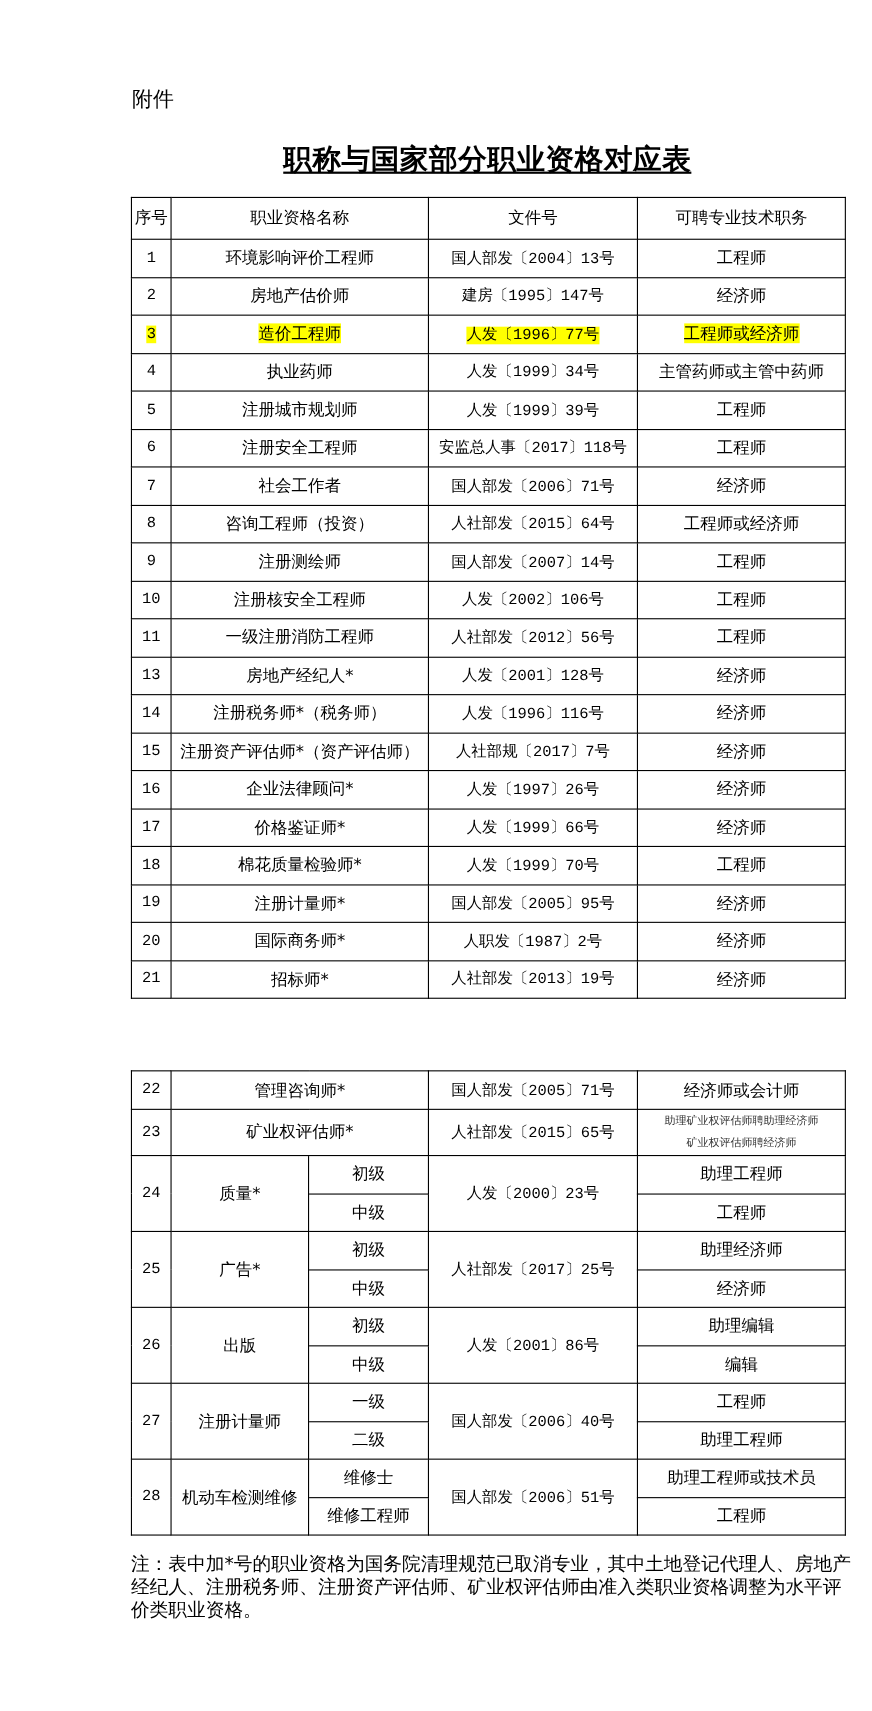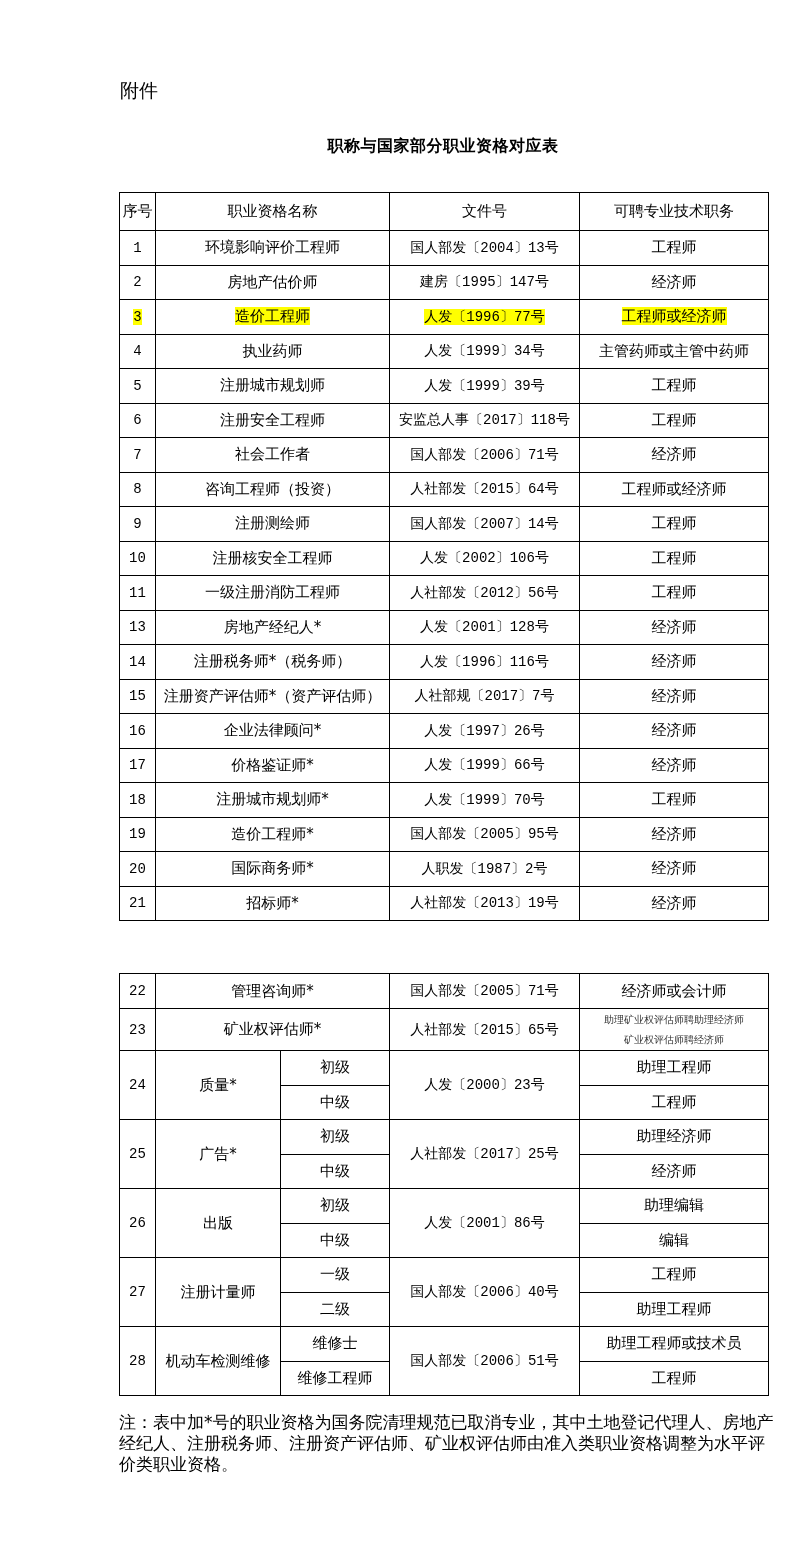--- a/index.html
+++ b/index.html
@@ -1,26 +1,26 @@
 <!DOCTYPE html>
 <html><head>
 <meta charset="utf-8">
 <style>
   html, body { margin: 0; padding: 0; background: #ffffff; }
   body { width: 793px; height: 1555px; position: relative; overflow: hidden;
          font-family: "DejaVu Sans", "Liberation Sans", sans-serif; color: #000; }
   .attach { position: absolute; left: 120px; top: 78px; font-size: 19px; line-height: 24px; text-align: center; }
   .title { position: absolute; left: 119px; width: 648px; top: 131px; text-align: center;
            font-family: "DejaVu Serif", "Liberation Serif", serif; font-weight: bold;
-           font-size: 16px; line-height: 30px; letter-spacing: 0.5px; }
+           font-size: 26px; line-height: 30px; letter-spacing: 0.5px; text-decoration: underline; }
   table { position: absolute; left: 119px; border-collapse: collapse; table-layout: fixed;
           width: 649px; font-size: 15px; }
   td, th { border: 1.5px solid #000; text-align: center; vertical-align: middle; padding: 0;
            font-weight: normal; white-space: nowrap; overflow: hidden; }
-  #t1 { top: 192px; }
+  #t1 { top: 179px; }
   #t1 th { height: 37px; }
   #t1 td { height: 33.5px; }
   #t2 { top: 973px; }
   #t2 td.r36 { height: 34px; }
   #t2 td.r43 { height: 41px; }
   #t2 td.sub { height: 33.5px; }
   .num { font-family: "Liberation Mono", "DejaVu Sans Mono", monospace; font-size: 14px; }
   .hl { background: #ffff00; }
   .small2 { font-size: 10px; line-height: 20px; color: #333; font-family: Liberation Serif, serif; }
   .note { position: absolute; left: 119px; width: 660px; top: 1412px; font-size: 17px; line-height: 21px; }
@@ -138,27 +138,27 @@
         <td><span>经济师</span></td>
       </tr>
       <tr>
         <td class="num"><span>17</span></td>
         <td><span>价格鉴证师*</span></td>
         <td class="num"><span>人发〔1999〕66号</span></td>
         <td><span>经济师</span></td>
       </tr>
       <tr>
         <td class="num"><span>18</span></td>
-        <td><span>注册城市规划师*</span></td>
+        <td><span>棉花质量检验师*</span></td>
         <td class="num"><span>人发〔1999〕70号</span></td>
         <td><span>工程师</span></td>
       </tr>
       <tr>
         <td class="num"><span>19</span></td>
-        <td><span>造价工程师*</span></td>
+        <td><span>注册计量师*</span></td>
         <td class="num"><span>国人部发〔2005〕95号</span></td>
         <td><span>经济师</span></td>
       </tr>
       <tr>
         <td class="num"><span>20</span></td>
         <td><span>国际商务师*</span></td>
         <td class="num"><span>人职发〔1987〕2号</span></td>
         <td><span>经济师</span></td>
       </tr>
       <tr>

